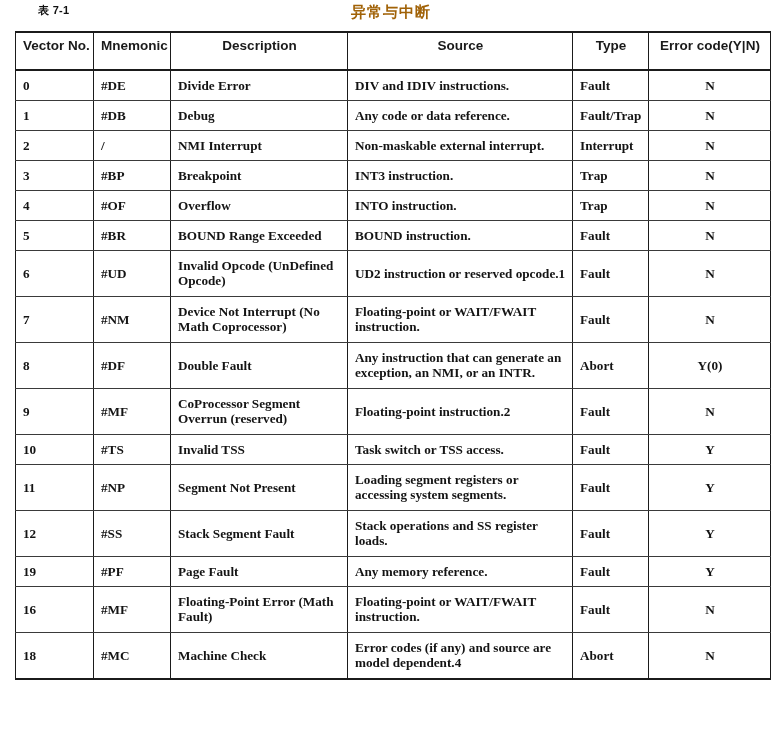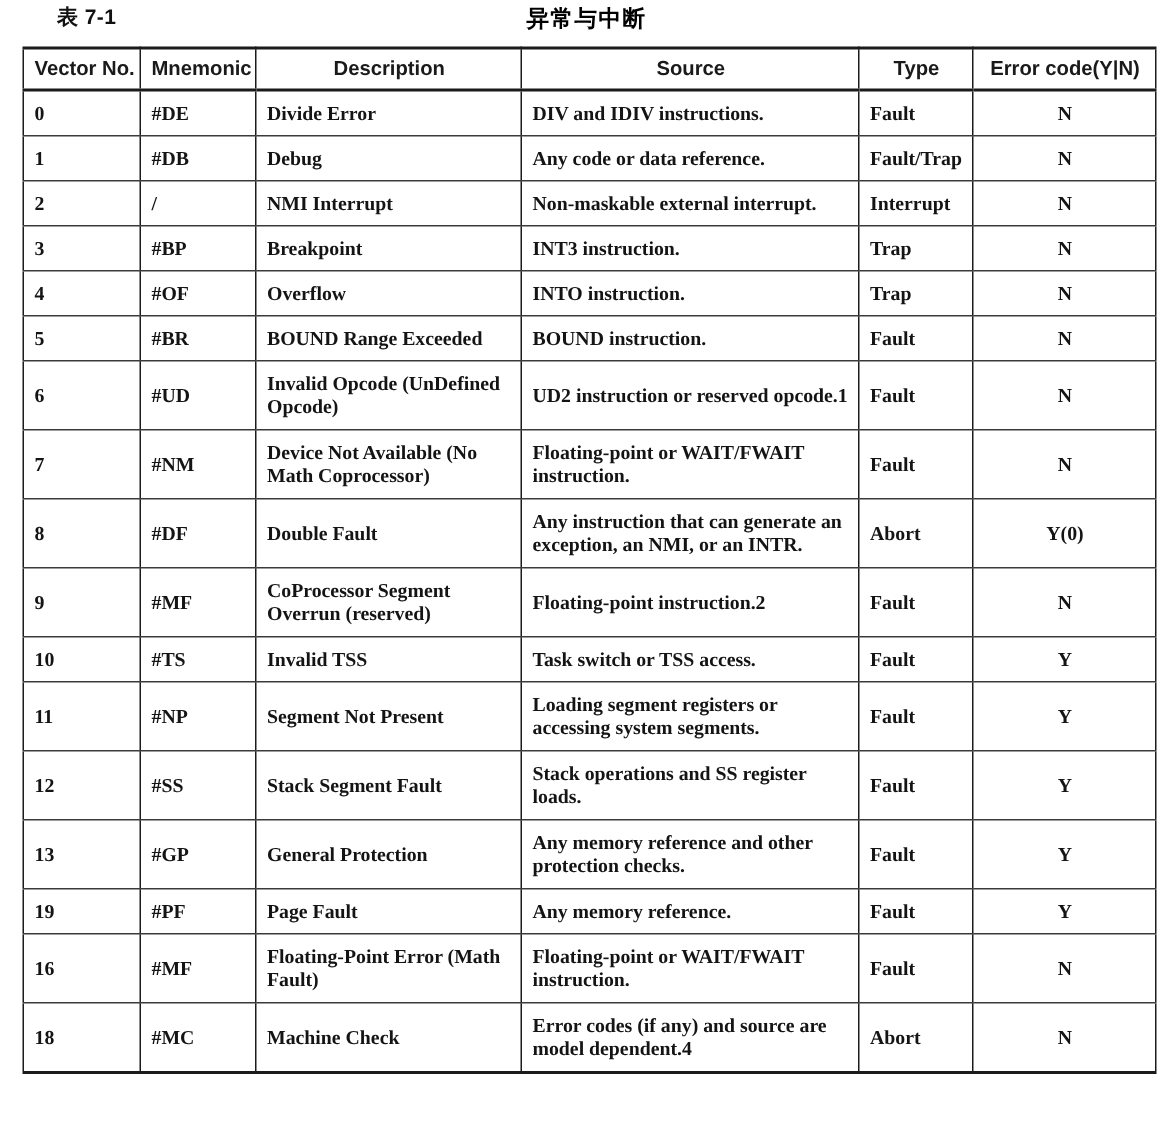--- a/index.html
+++ b/index.html
@@ -26,37 +26,37 @@
     position: relative;
     height: 29px;
     margin: 0;
     padding: 0;
   }
   .caption-label {
     position: absolute;
     left: 38px;
     top: 3px;
     font-family: "Liberation Sans", "DejaVu Sans", sans-serif;
-    font-size: 14px;
+    font-size: 11px;
     font-weight: bold;
     letter-spacing: 0.3px;
     color: #111;
     white-space: nowrap;
   }
   .caption-title {
     position: absolute;
     left: 0;
     right: 0;
     top: 3px;
     text-align: center;
     font-family: "Liberation Sans", "DejaVu Sans", sans-serif;
     font-size: 15px;
     font-weight: bold;
     letter-spacing: 1px;
-    color: #000000;
+    color: #a16207;
   }
 
   
   .table-wrap {
     position: absolute;
     left: 15px;
     top: 31px;
     width: 755px;
   }
   table.spec {
@@ -86,21 +86,21 @@
   table.spec tr:last-child td {
     border-bottom: none;
   }
   table.spec thead th {
     font-family: "Liberation Sans", "DejaVu Sans", sans-serif;
     font-weight: bold;
     font-size: 13.5px;
     text-align: center;
     border-bottom: 2px solid #1b1b1b;
     padding-top: 5px;
-    padding-bottom: 5px;
+    padding-bottom: 15px;
     white-space: nowrap;
   }
   table.spec tbody td {
     font-family: "Liberation Serif", "DejaVu Serif", serif;
     font-weight: bold;
     color: #141414;
   }
 
   
   col.c-vector { width: 78px; }
@@ -203,21 +203,21 @@
             <td class="col-vector">6</td>
             <td class="col-mnem">#UD</td>
             <td class="col-desc">Invalid Opcode (UnDefined Opcode)</td>
             <td class="col-src">UD2 instruction or reserved opcode.1</td>
             <td class="col-type">Fault</td>
             <td class="col-err">N</td>
           </tr>
           <tr class="r-tall">
             <td class="col-vector">7</td>
             <td class="col-mnem">#NM</td>
-            <td class="col-desc">Device Not Available (No Math Coprocessor)</td>
+            <td class="col-desc">Device Not Interrupt (No Math Coprocessor)</td>
             <td class="col-src">Floating-point or WAIT/FWAIT instruction.</td>
             <td class="col-type">Fault</td>
             <td class="col-err">N</td>
           </tr>
           <tr class="r-tall">
             <td class="col-vector">8</td>
             <td class="col-mnem">#DF</td>
             <td class="col-desc">Double Fault</td>
             <td class="col-src">Any instruction that can generate an exception, an NMI, or an INTR.</td>
             <td class="col-type">Abort</td>
@@ -248,28 +248,20 @@
             <td class="col-err">Y</td>
           </tr>
           <tr class="r-tall">
             <td class="col-vector">12</td>
             <td class="col-mnem">#SS</td>
             <td class="col-desc">Stack Segment Fault</td>
             <td class="col-src">Stack operations and SS register loads.</td>
             <td class="col-type">Fault</td>
             <td class="col-err">Y</td>
           </tr>
-          <tr class="r-tall">
-            <td class="col-vector">13</td>
-            <td class="col-mnem">#GP</td>
-            <td class="col-desc">General Protection</td>
-            <td class="col-src">Any memory reference and other protection checks.</td>
-            <td class="col-type">Fault</td>
-            <td class="col-err">Y</td>
-          </tr>
           <tr class="r-short">
             <td class="col-vector">19</td>
             <td class="col-mnem">#PF</td>
             <td class="col-desc">Page Fault</td>
             <td class="col-src">Any memory reference.</td>
             <td class="col-type">Fault</td>
             <td class="col-err">Y</td>
           </tr>
           <tr class="r-tall">
             <td class="col-vector">16</td>

